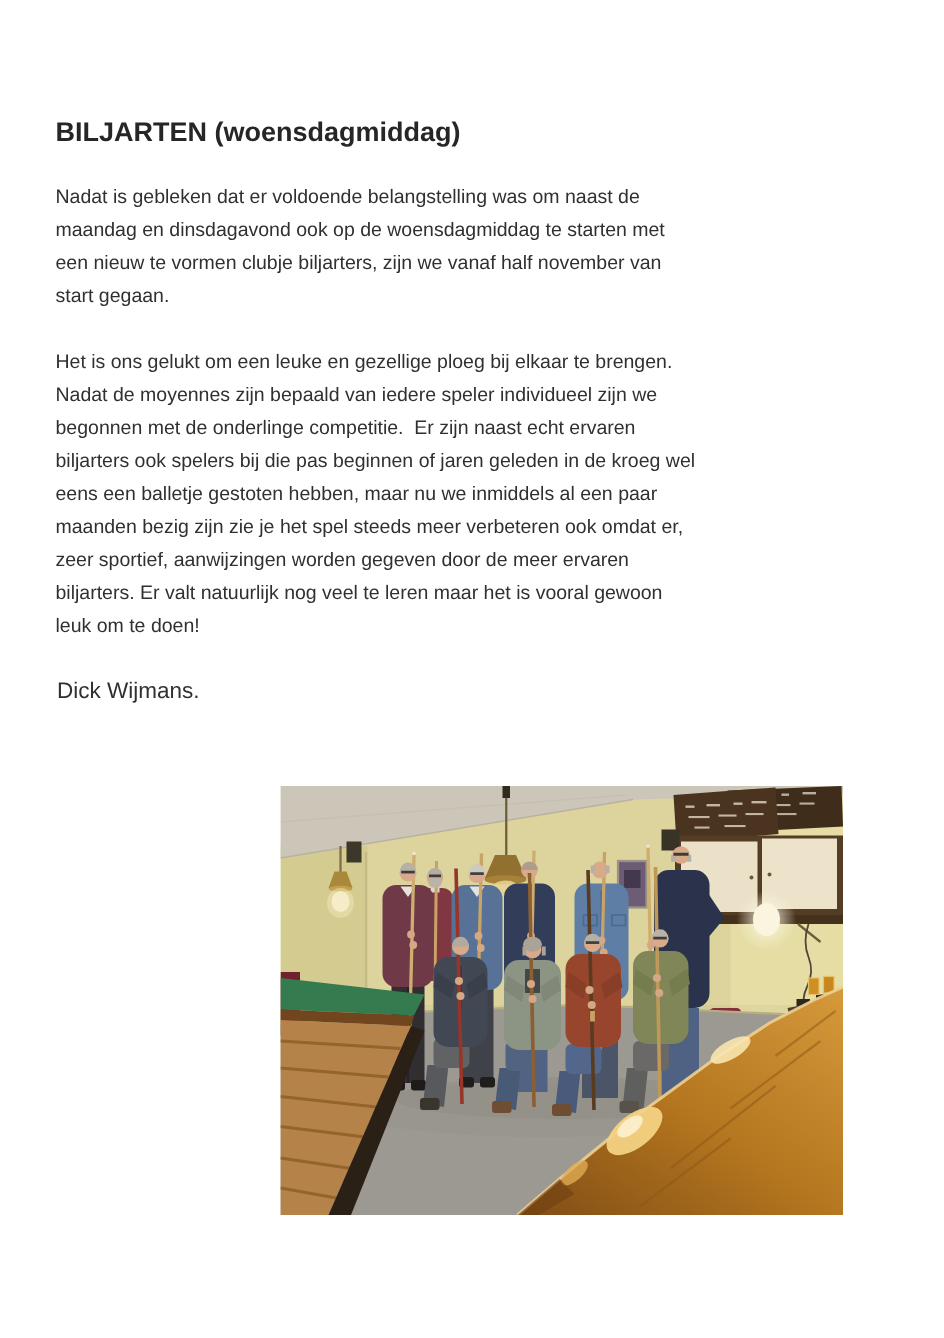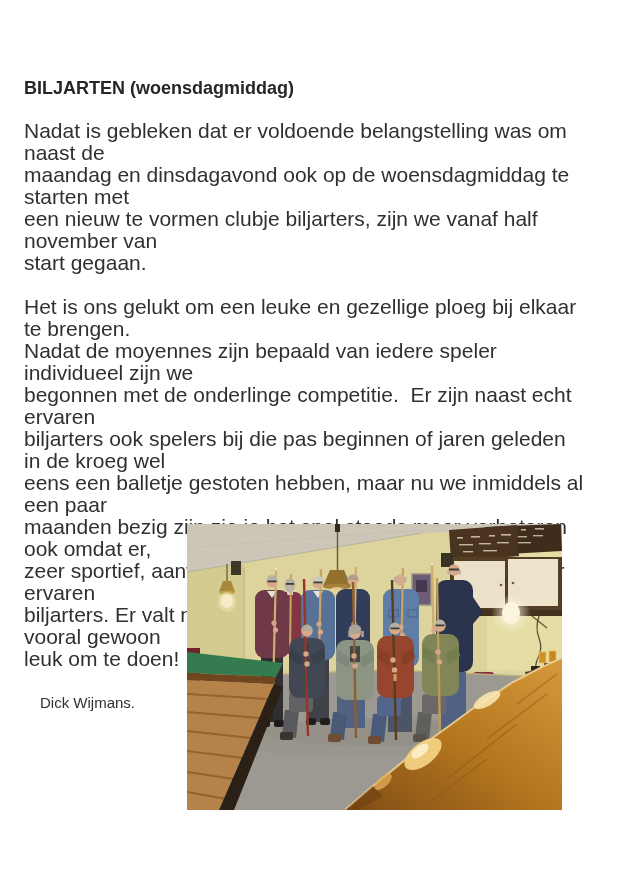--- a/index.html
+++ b/index.html
@@ -1,21 +1,21 @@
 <!DOCTYPE html>
 <html><head>
 <meta charset="utf-8">
 <style>
   html,body{margin:0;padding:0;background:#fff;}
   .page{position:relative;width:629px;height:892px;background:#ffffff;overflow:hidden;
         font-family:"Liberation Sans", sans-serif;color:#2d2d2d;}
-  .content{position:absolute;left:24px;top:76px;width:562px;}
+  .content{position:absolute;left:37px;top:76px;width:562px;}
   .doc-heading{font-size:18px;line-height:24px;font-weight:bold;margin:0 0 20px 0;color:#262626;}
-  .doc-para{font-size:21px;line-height:22px;margin:0 0 22px 0;white-space:pre-line;color:#303030;}
-  .doc-signature{font-size:15px;line-height:22px;margin:16px;color:#303030;}
+  .doc-para{font-size:13px;line-height:22px;margin:0 0 22px 0;white-space:pre-line;color:#303030;}
+  .doc-signature{font-size:15px;line-height:22px;margin:1px;color:#303030;}
   .photo-wrap{position:absolute;left:187px;top:524px;width:375px;height:286px;}
   .photo-wrap svg{display:block;width:100%;height:100%;}
 </style>
 </head>
 <body>
 
 <div class="page">
   <div class="content">
     <h1 class="doc-heading">BILJARTEN (woensdagmiddag)</h1>
     <p class="doc-para">Nadat is gebleken dat er voldoende belangstelling was om naast de

